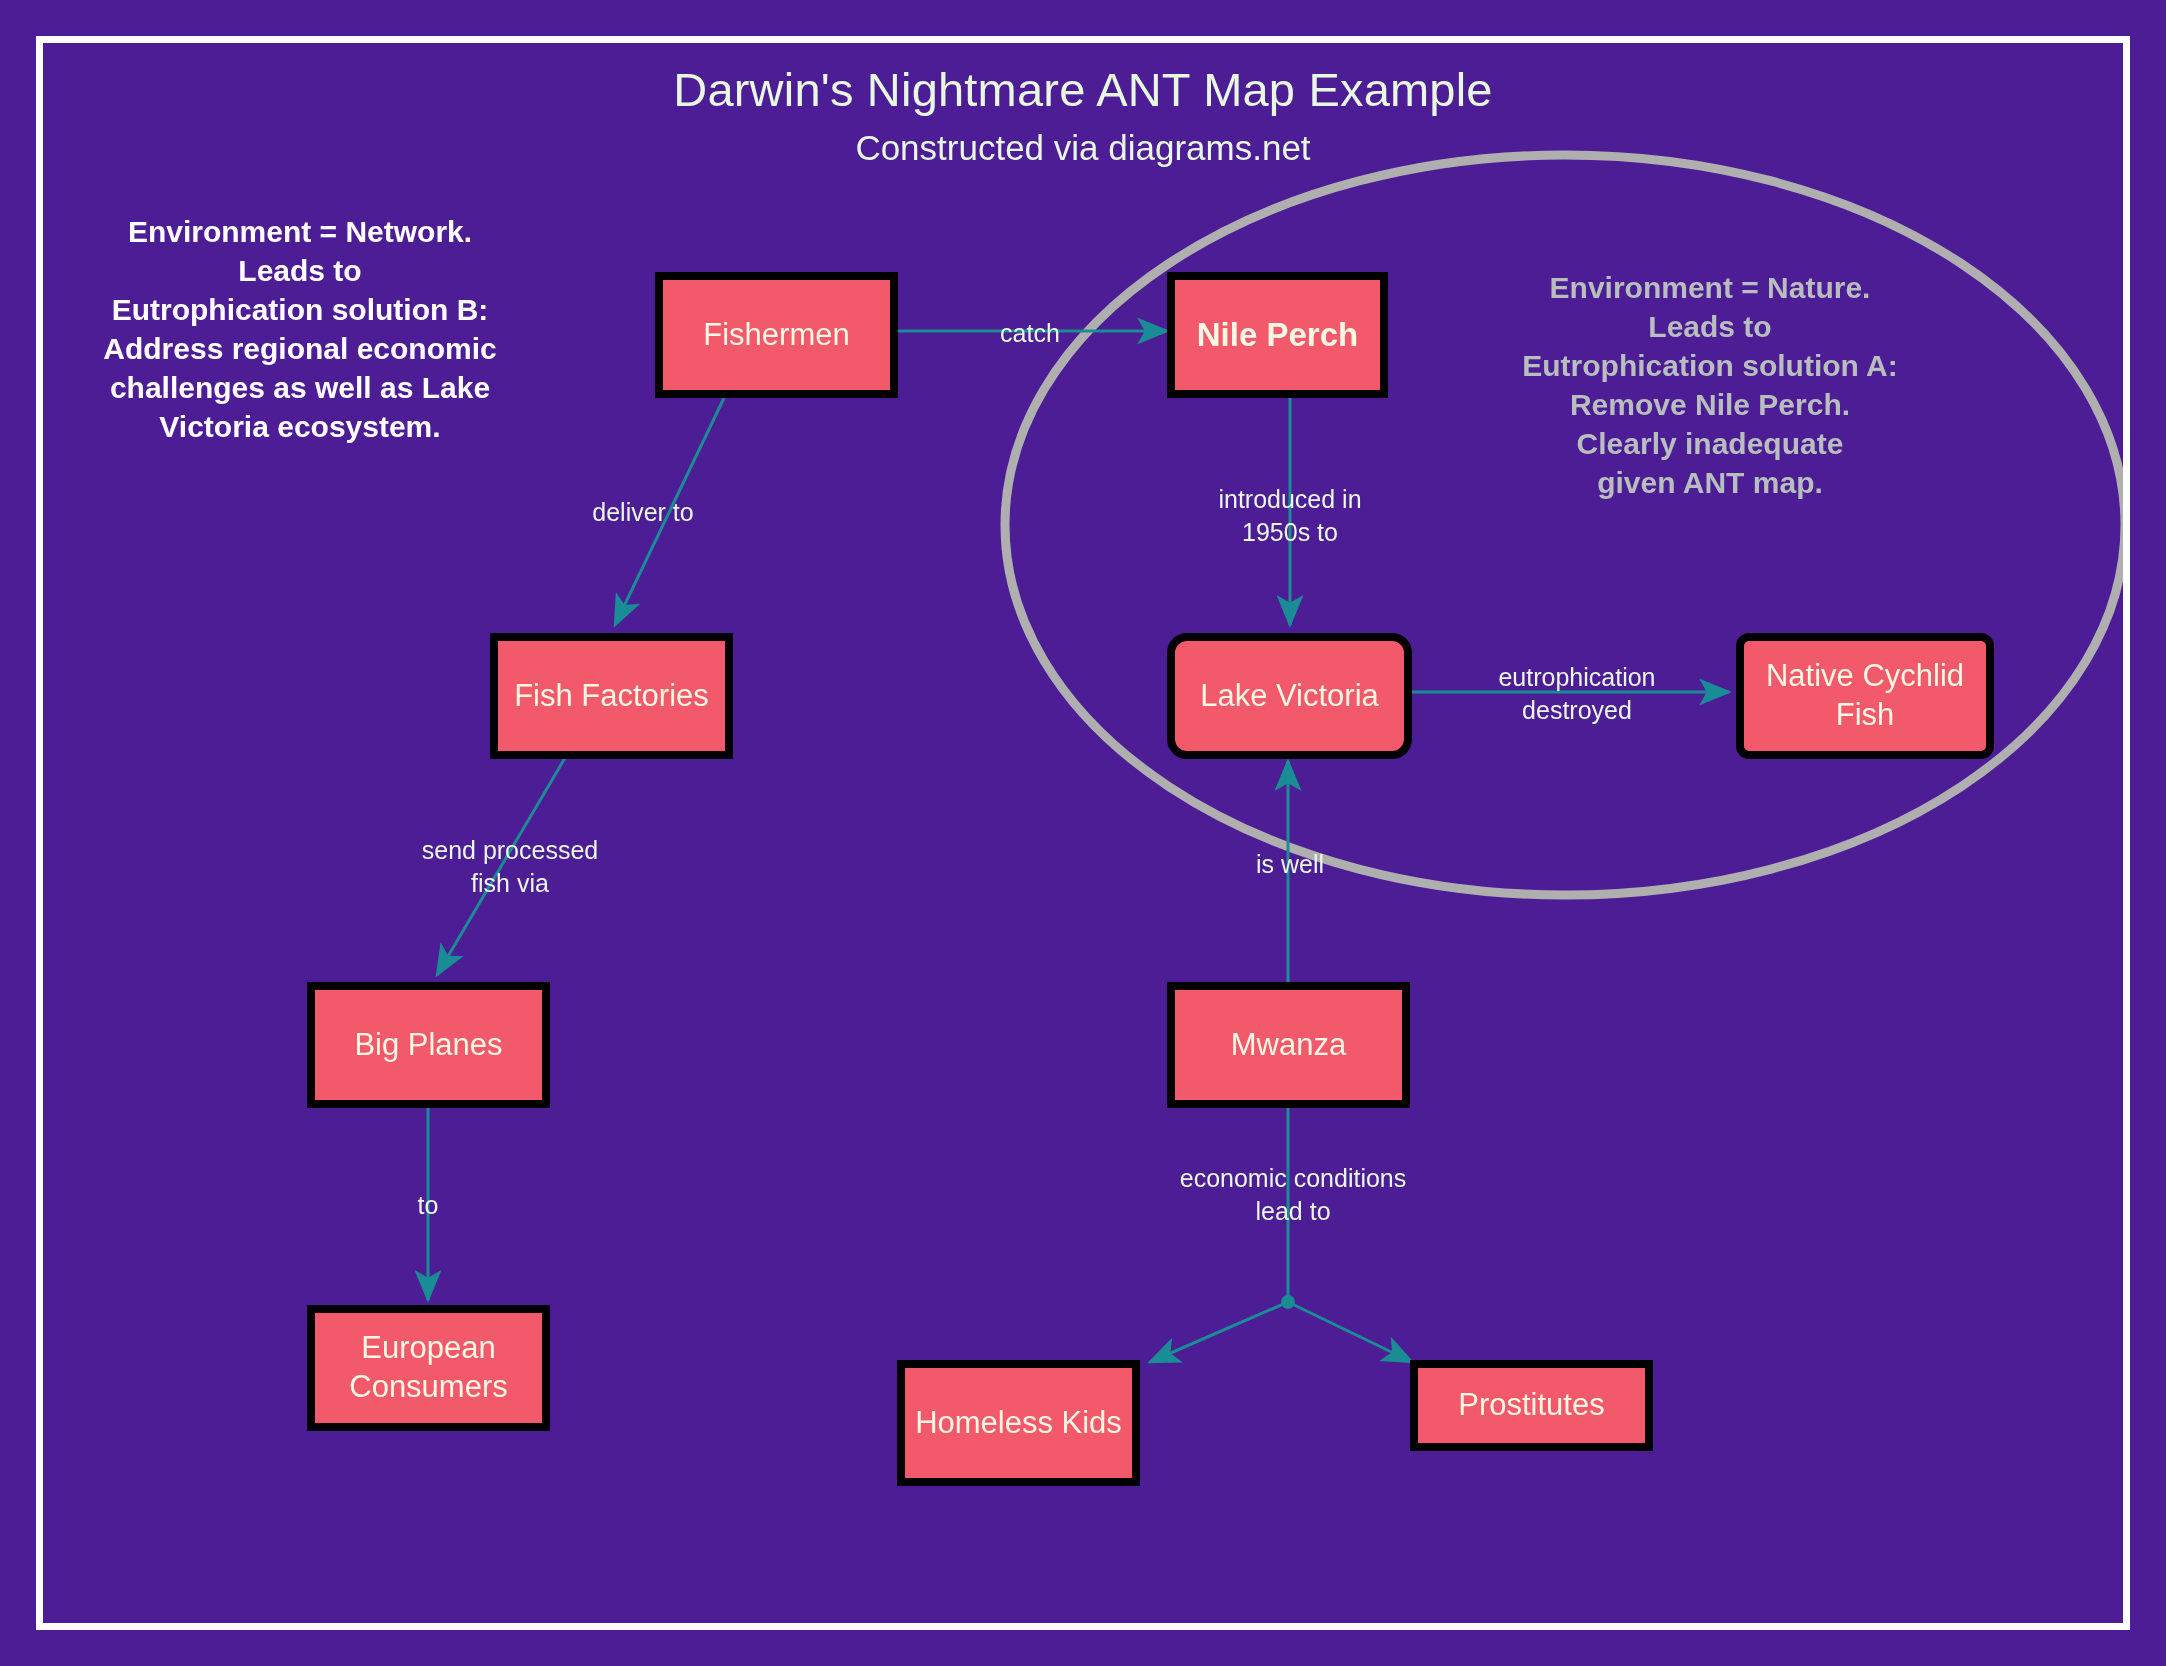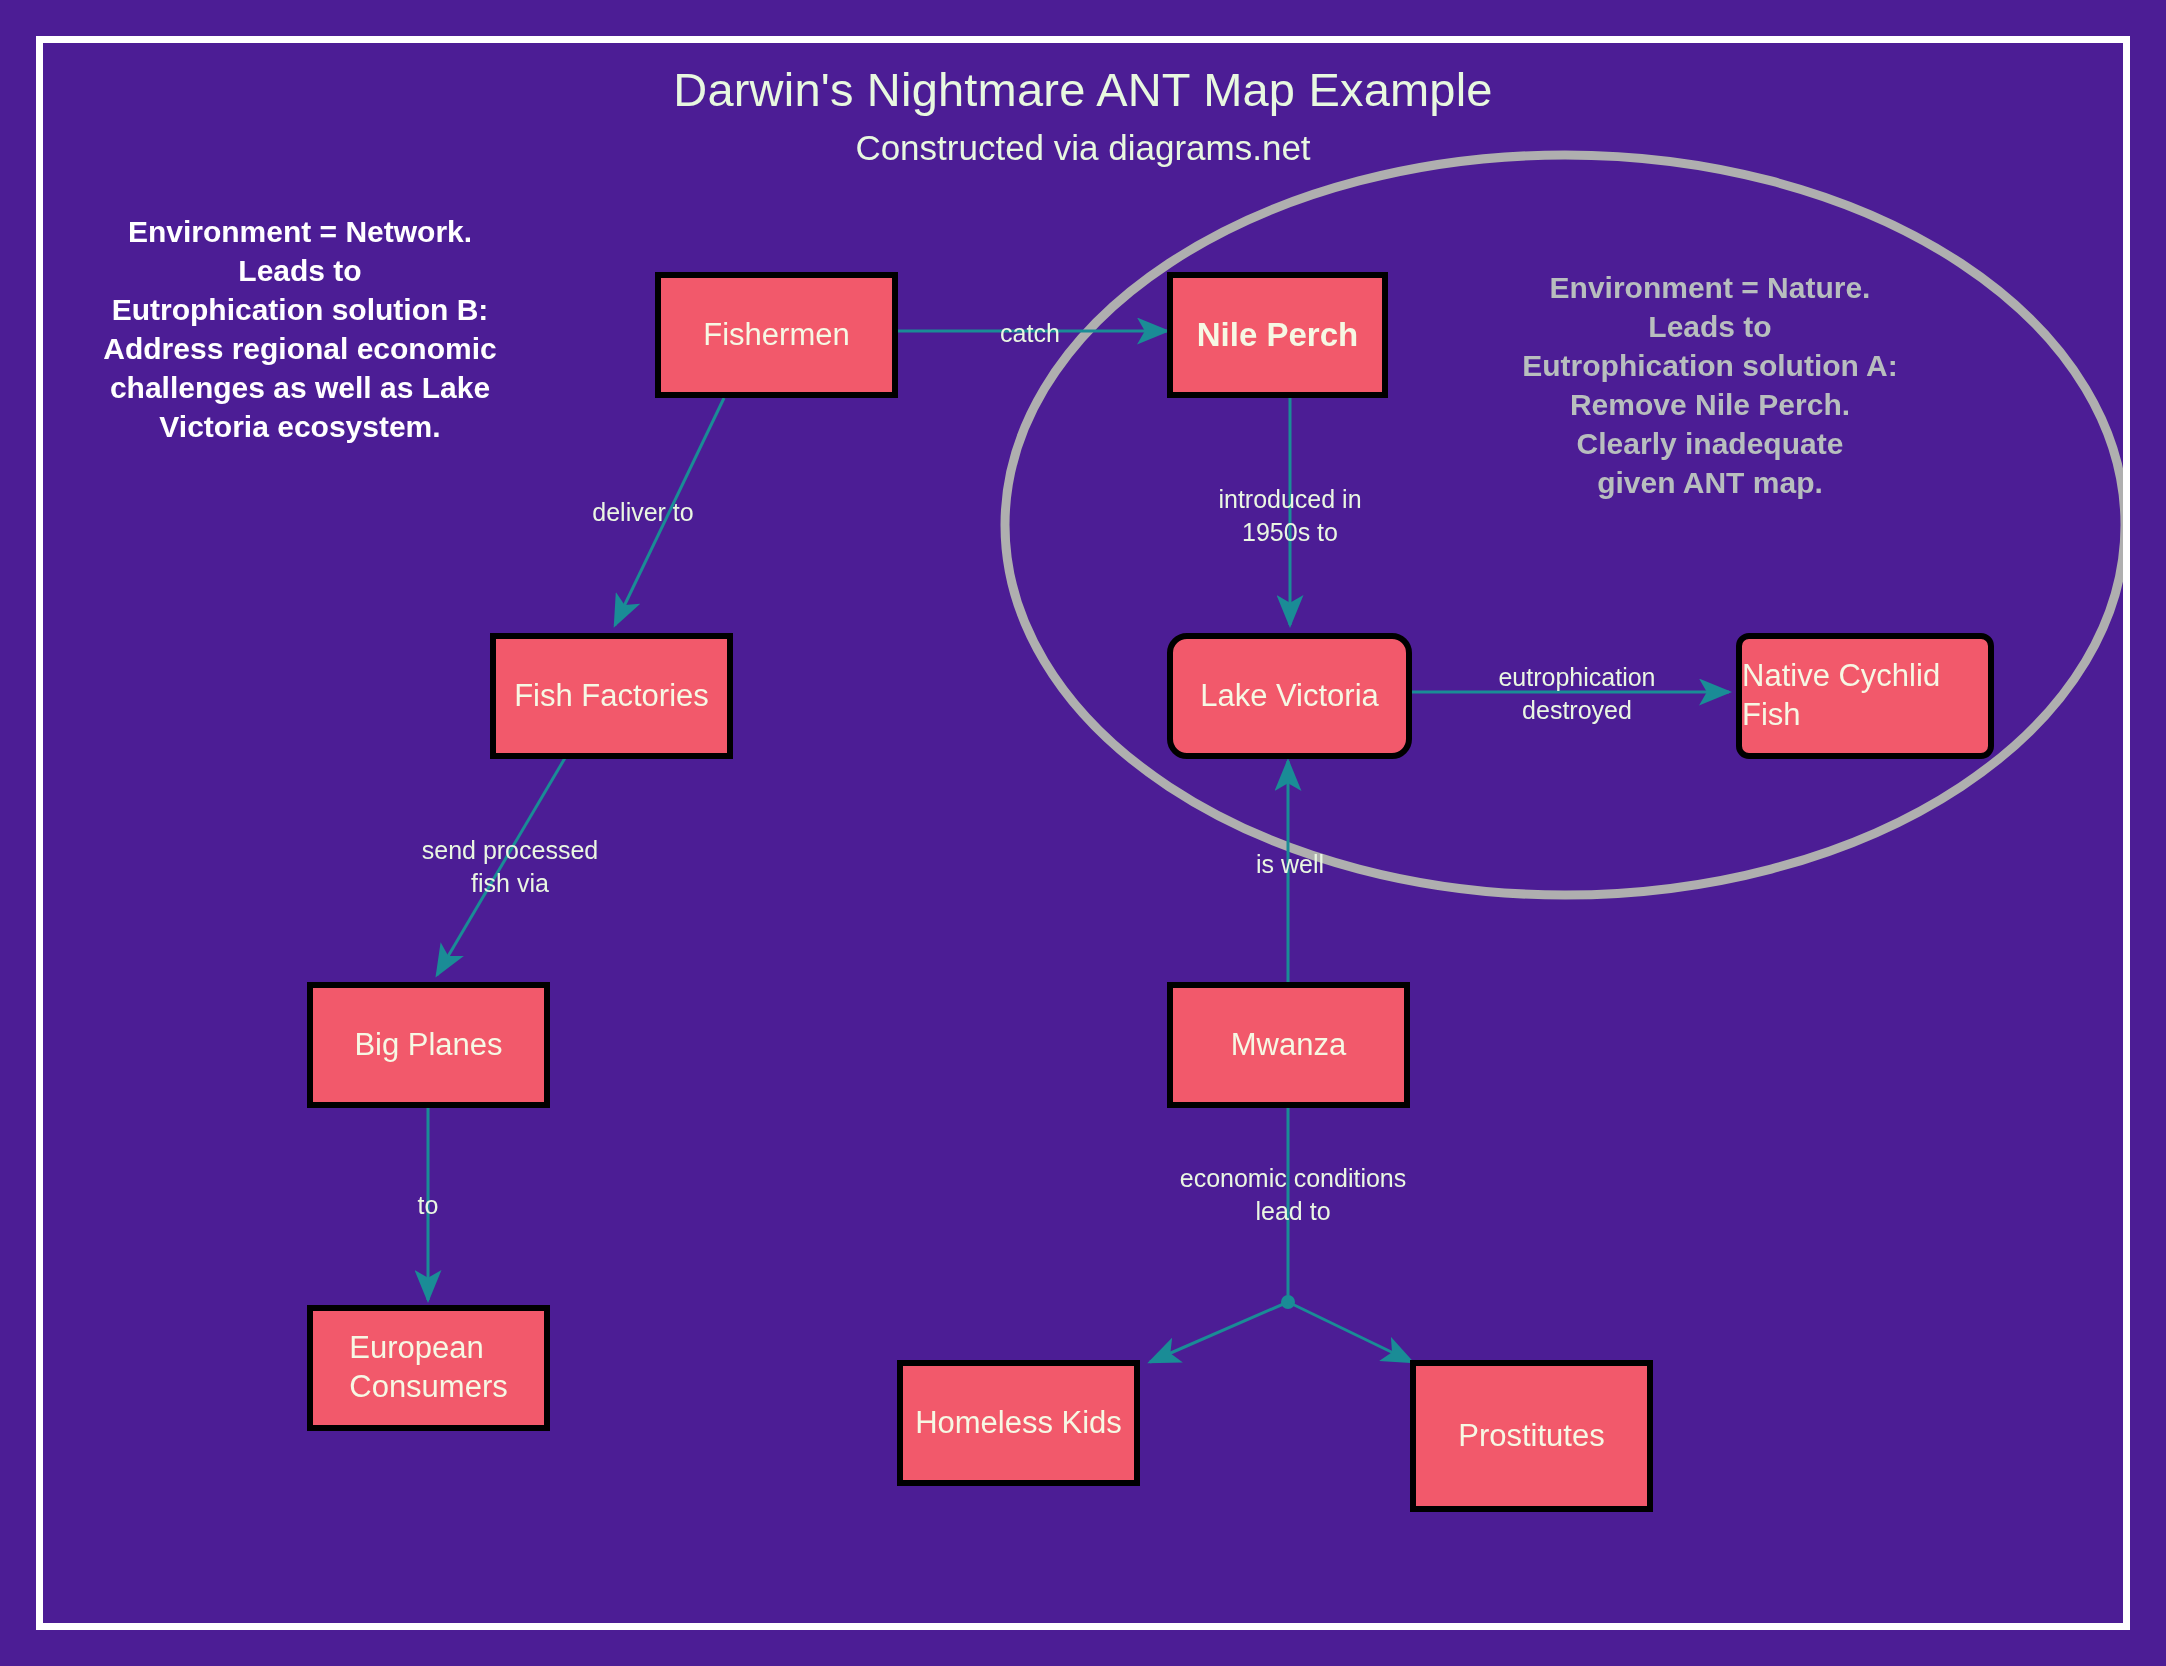--- a/index.html
+++ b/index.html
@@ -73,29 +73,29 @@
     left: 1465px;
     top: 268px;
     width: 490px;
     color: #B8BEBE;
     font-size: 30px;
   }
 
   .node {
     position: absolute;
     background: #F2596B;
-    border: 6px solid #000000;
+    border: 8px solid #000000;
     box-sizing: border-box;
     display: flex;
     align-items: center;
     justify-content: center;
     color: #F6F8E4;
     font-size: 31px;
     line-height: 1.25;
-    text-align: left;
+    text-align: center;
     white-space: pre-line;
   }
   .node.bold {
     font-weight: bold;
     font-size: 33px;
   }
 
   .edge-label {
     position: absolute;
     color: #EAF7E2;
@@ -171,21 +171,21 @@
 
   <div class="node" style="left:307px; top:982px; width:243px; height:126px;">Big Planes</div>
 
   <div class="node" style="left:1167px; top:982px; width:243px; height:126px;">Mwanza</div>
 
   <div class="node" style="left:307px; top:1305px; width:243px; height:126px;">European
 Consumers</div>
 
   <div class="node" style="left:897px; top:1360px; width:243px; height:126px;">Homeless Kids</div>
 
-  <div class="node" style="left:1410px; top:1360px; width:243px; height:152px;">Prostitutes</div>
+  <div class="node" style="left:1410px; top:1360px; width:243px; height:91px;">Prostitutes</div>
 
   <div class="edge-label" style="left:930px; top:317px; width:200px;">catch</div>
 
   <div class="edge-label" style="left:523px; top:496px; width:240px;">deliver to</div>
 
   <div class="edge-label" style="left:1150px; top:483px; width:280px;">introduced in
 1950s to</div>
 
   <div class="edge-label" style="left:1432px; top:661px; width:290px;">eutrophication
 destroyed</div>

